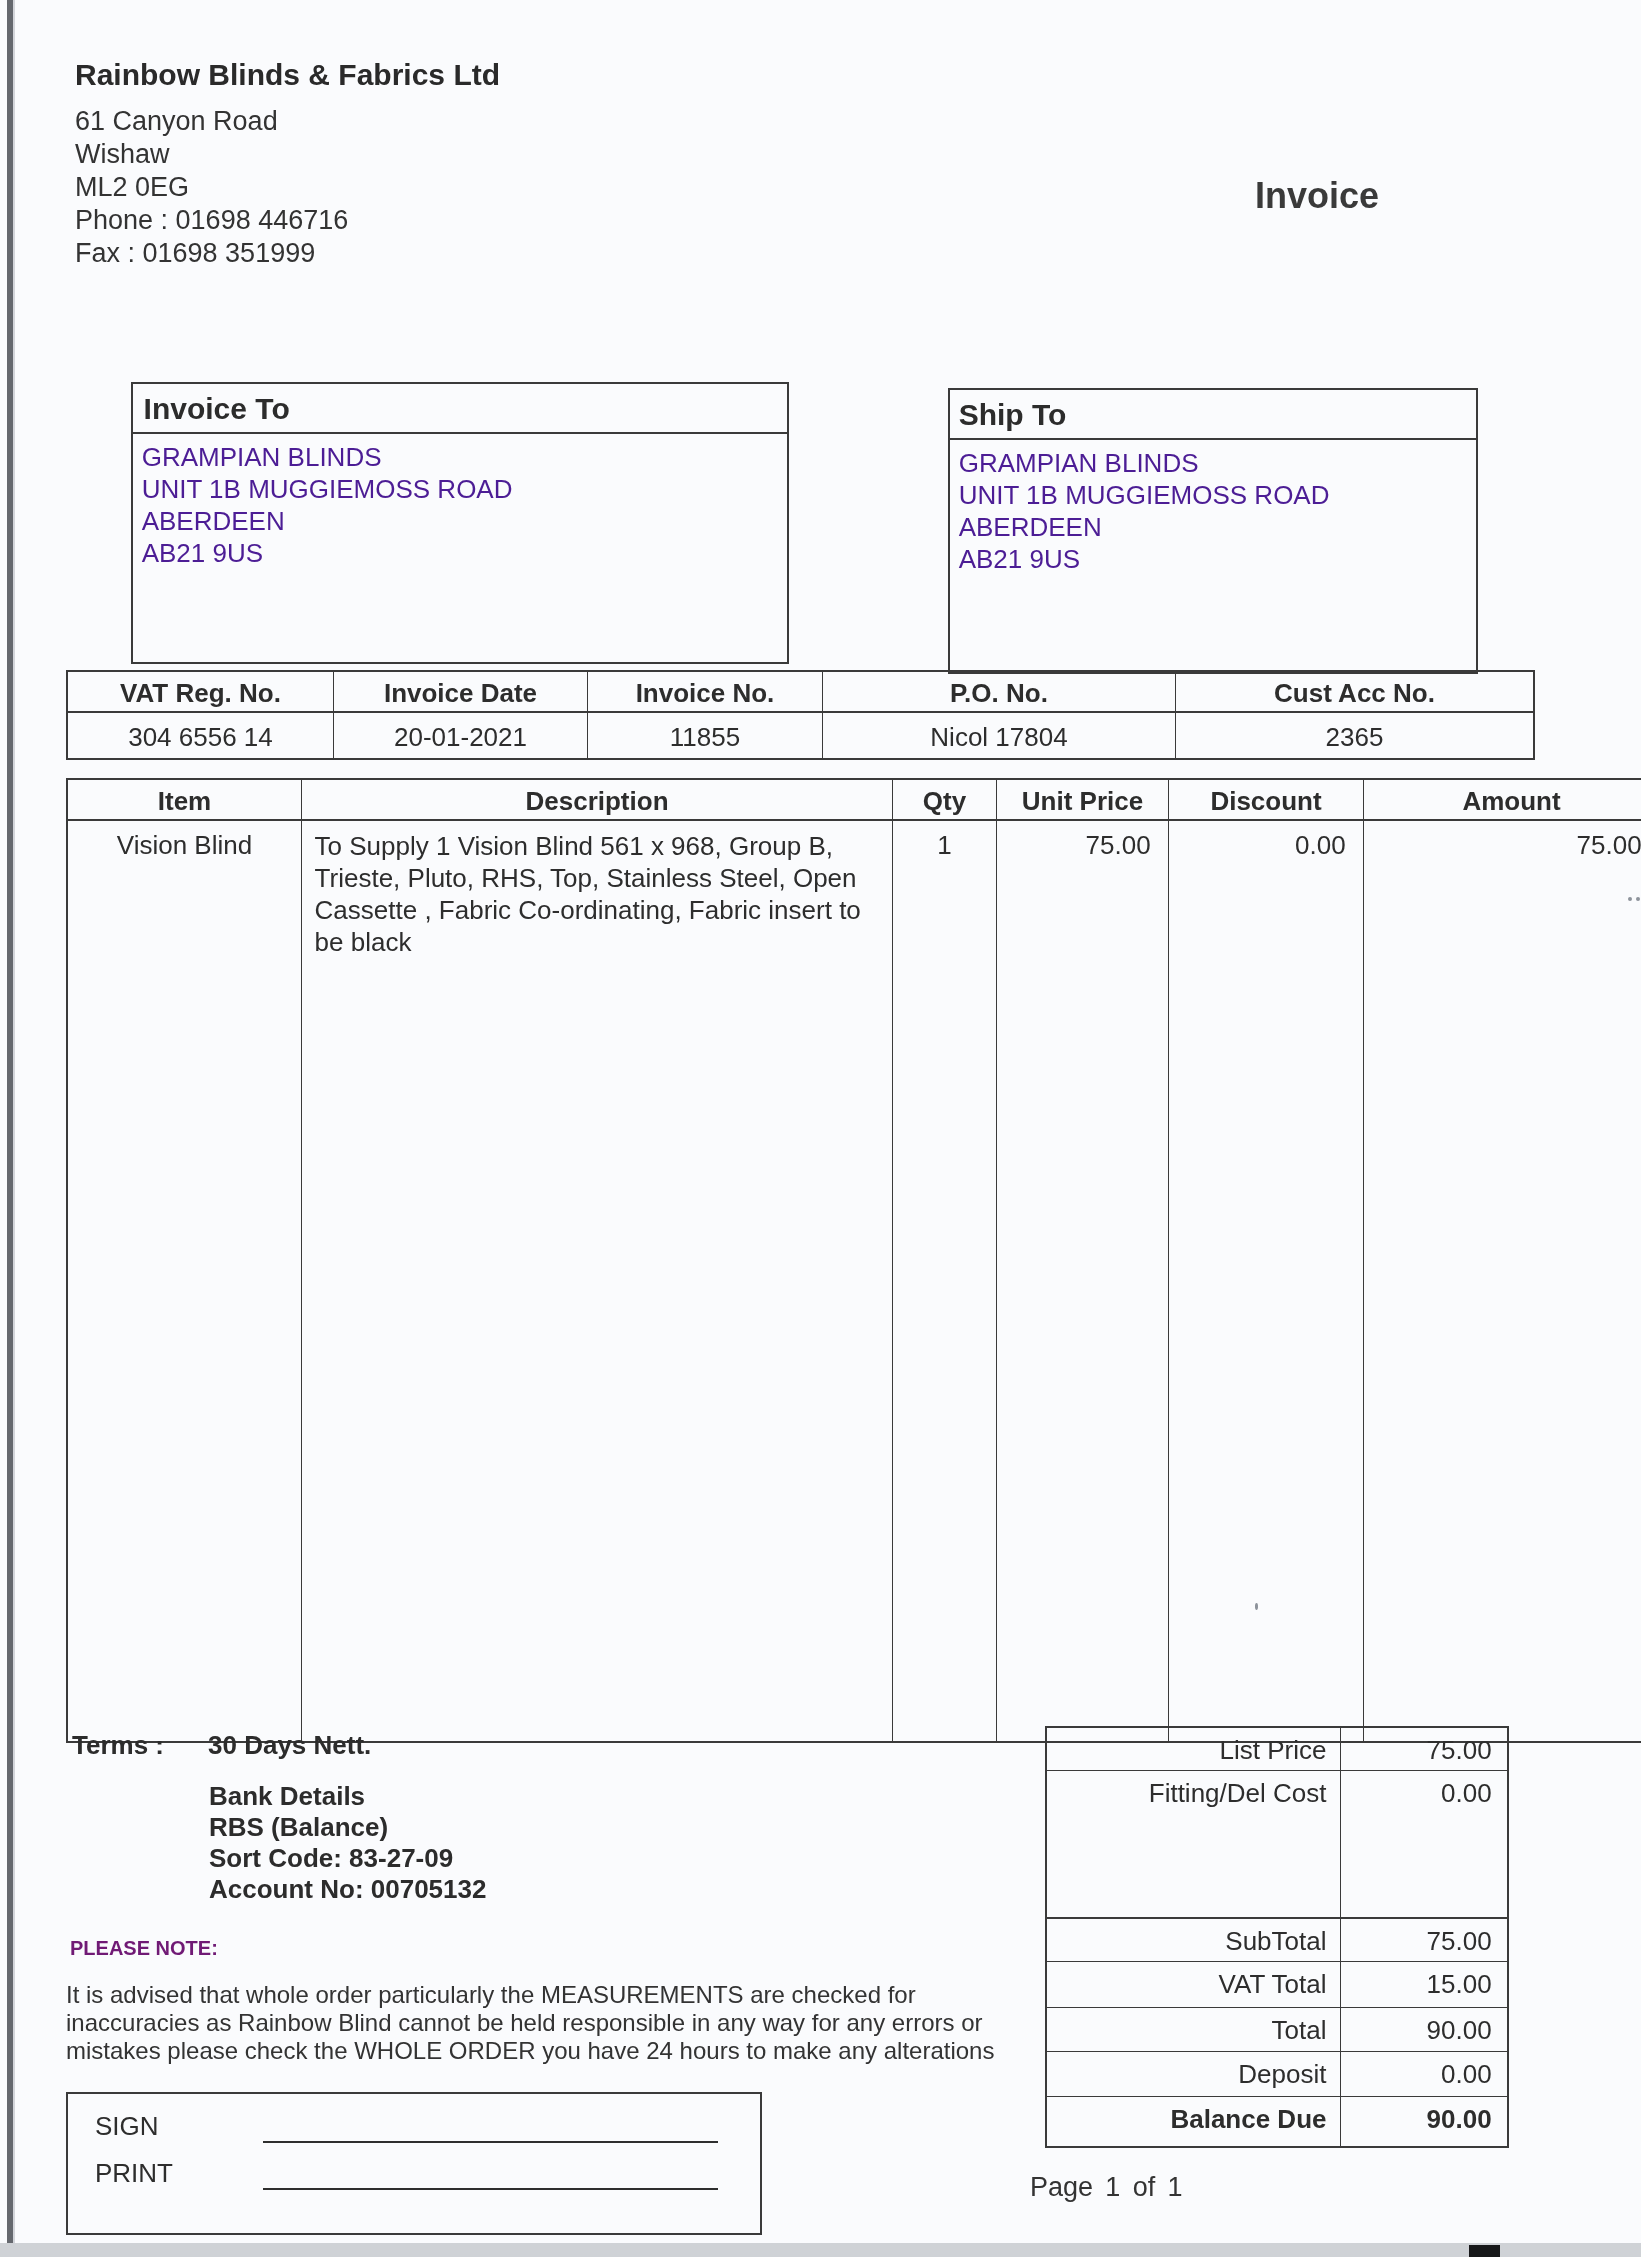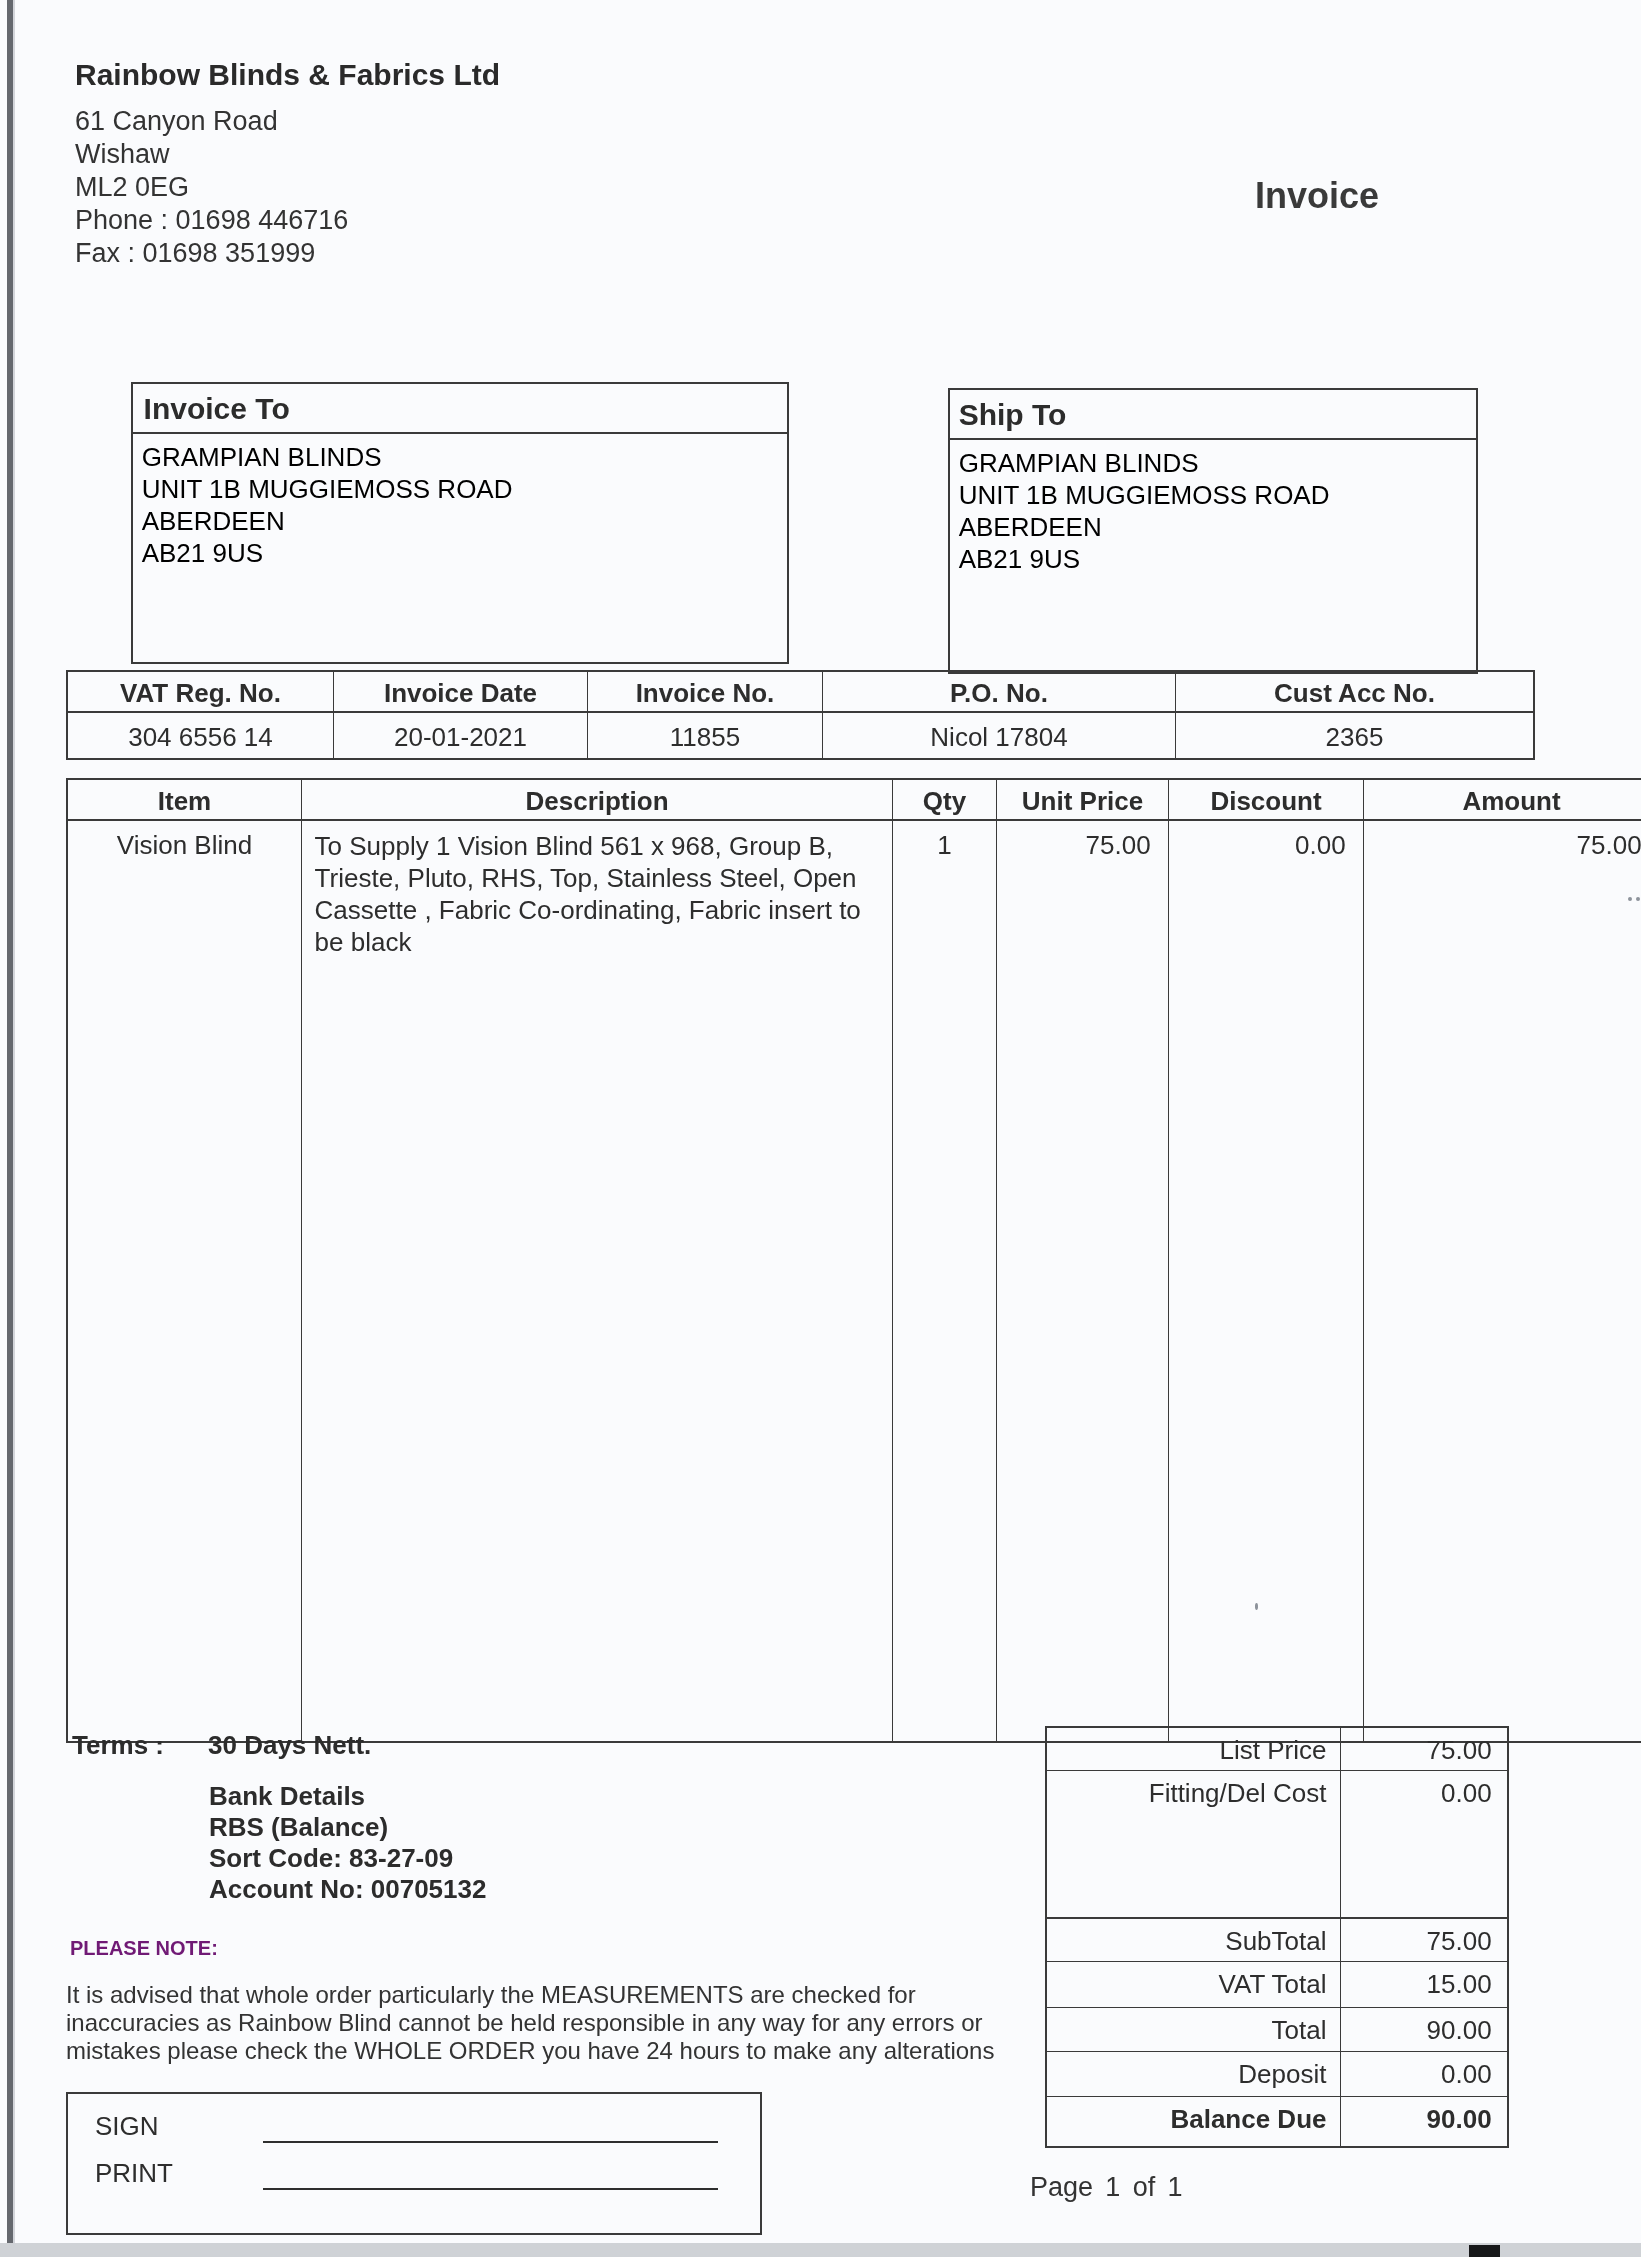--- a/index.html
+++ b/index.html
@@ -24,21 +24,21 @@
   .company { left:75px; top:58px; }
   .company-name { font-size:30px; font-weight:bold; color:#2a2a2a; }
   .company-addr { margin-top:12.6px; font-size:27px; line-height:33px; color:#333; }
   .invoice-title { left:1255px; top:175px; font-size:36px; font-weight:bold; color:#3a3a3a; }
 
   
   .addr-box { border:2.9px solid #3a3a3a; box-sizing:border-box; background:transparent; }
   .box-invoice-to { left:131px; top:382px; width:658px; height:282px; }
   .box-ship-to   { left:948px; top:378px; width:530px; height:286px;margin-top:10px; }
   .addr-box-header { font-weight:bold; font-size:30px; padding:7.7px 0 6.8px 10.6px; border-bottom:2.9px solid #3a3a3a; color:#2c2c2c; }
-  .addr-box-body { padding:6.8px 0 0 8.7px; font-size:26px; line-height:32px; color:#000000; }
+  .addr-box-body { padding:6.8px 0 0 8.7px; font-size:26px; line-height:32px; color:#4c1d95; }
 
   
   .meta-table {
     left:66px; top:670px; width:1469px; height:90px;
     display:grid;
     grid-template-columns:266px 254px 235px 353px 1fr;
     grid-template-rows:41px 1fr;
     border:2.9px solid #3a3a3a; box-sizing:border-box;
   }
   .meta-table .hcell {

